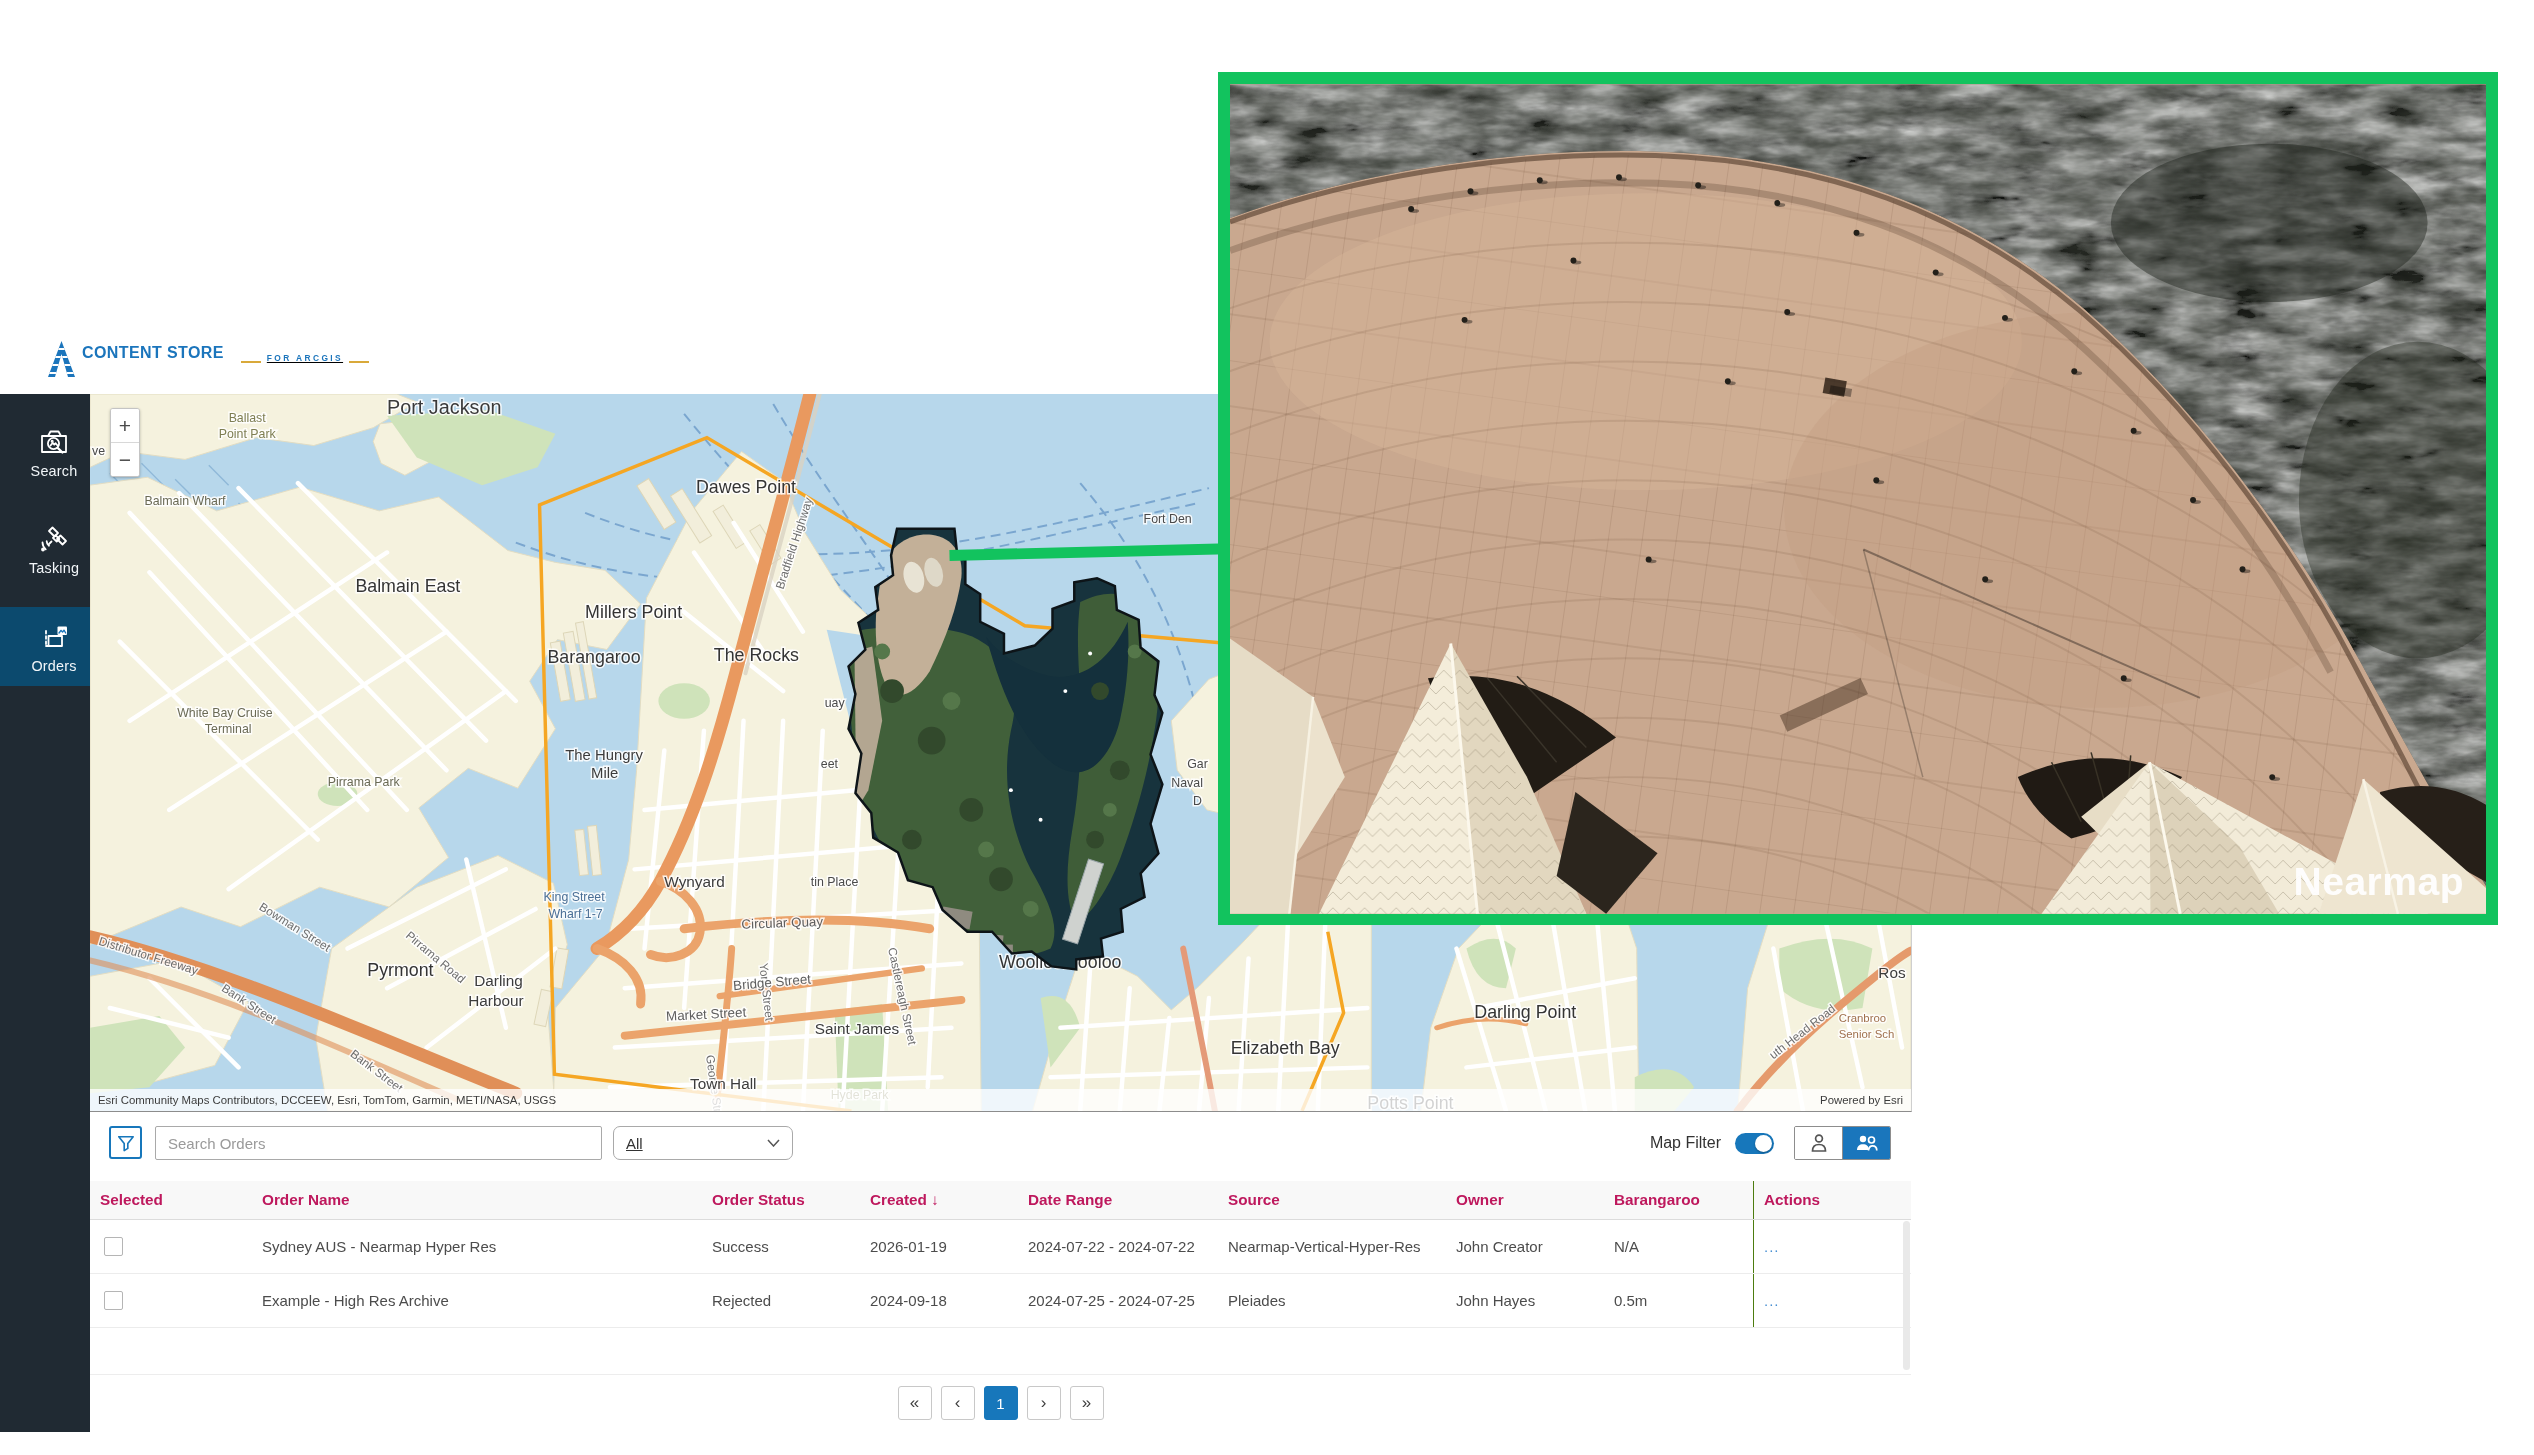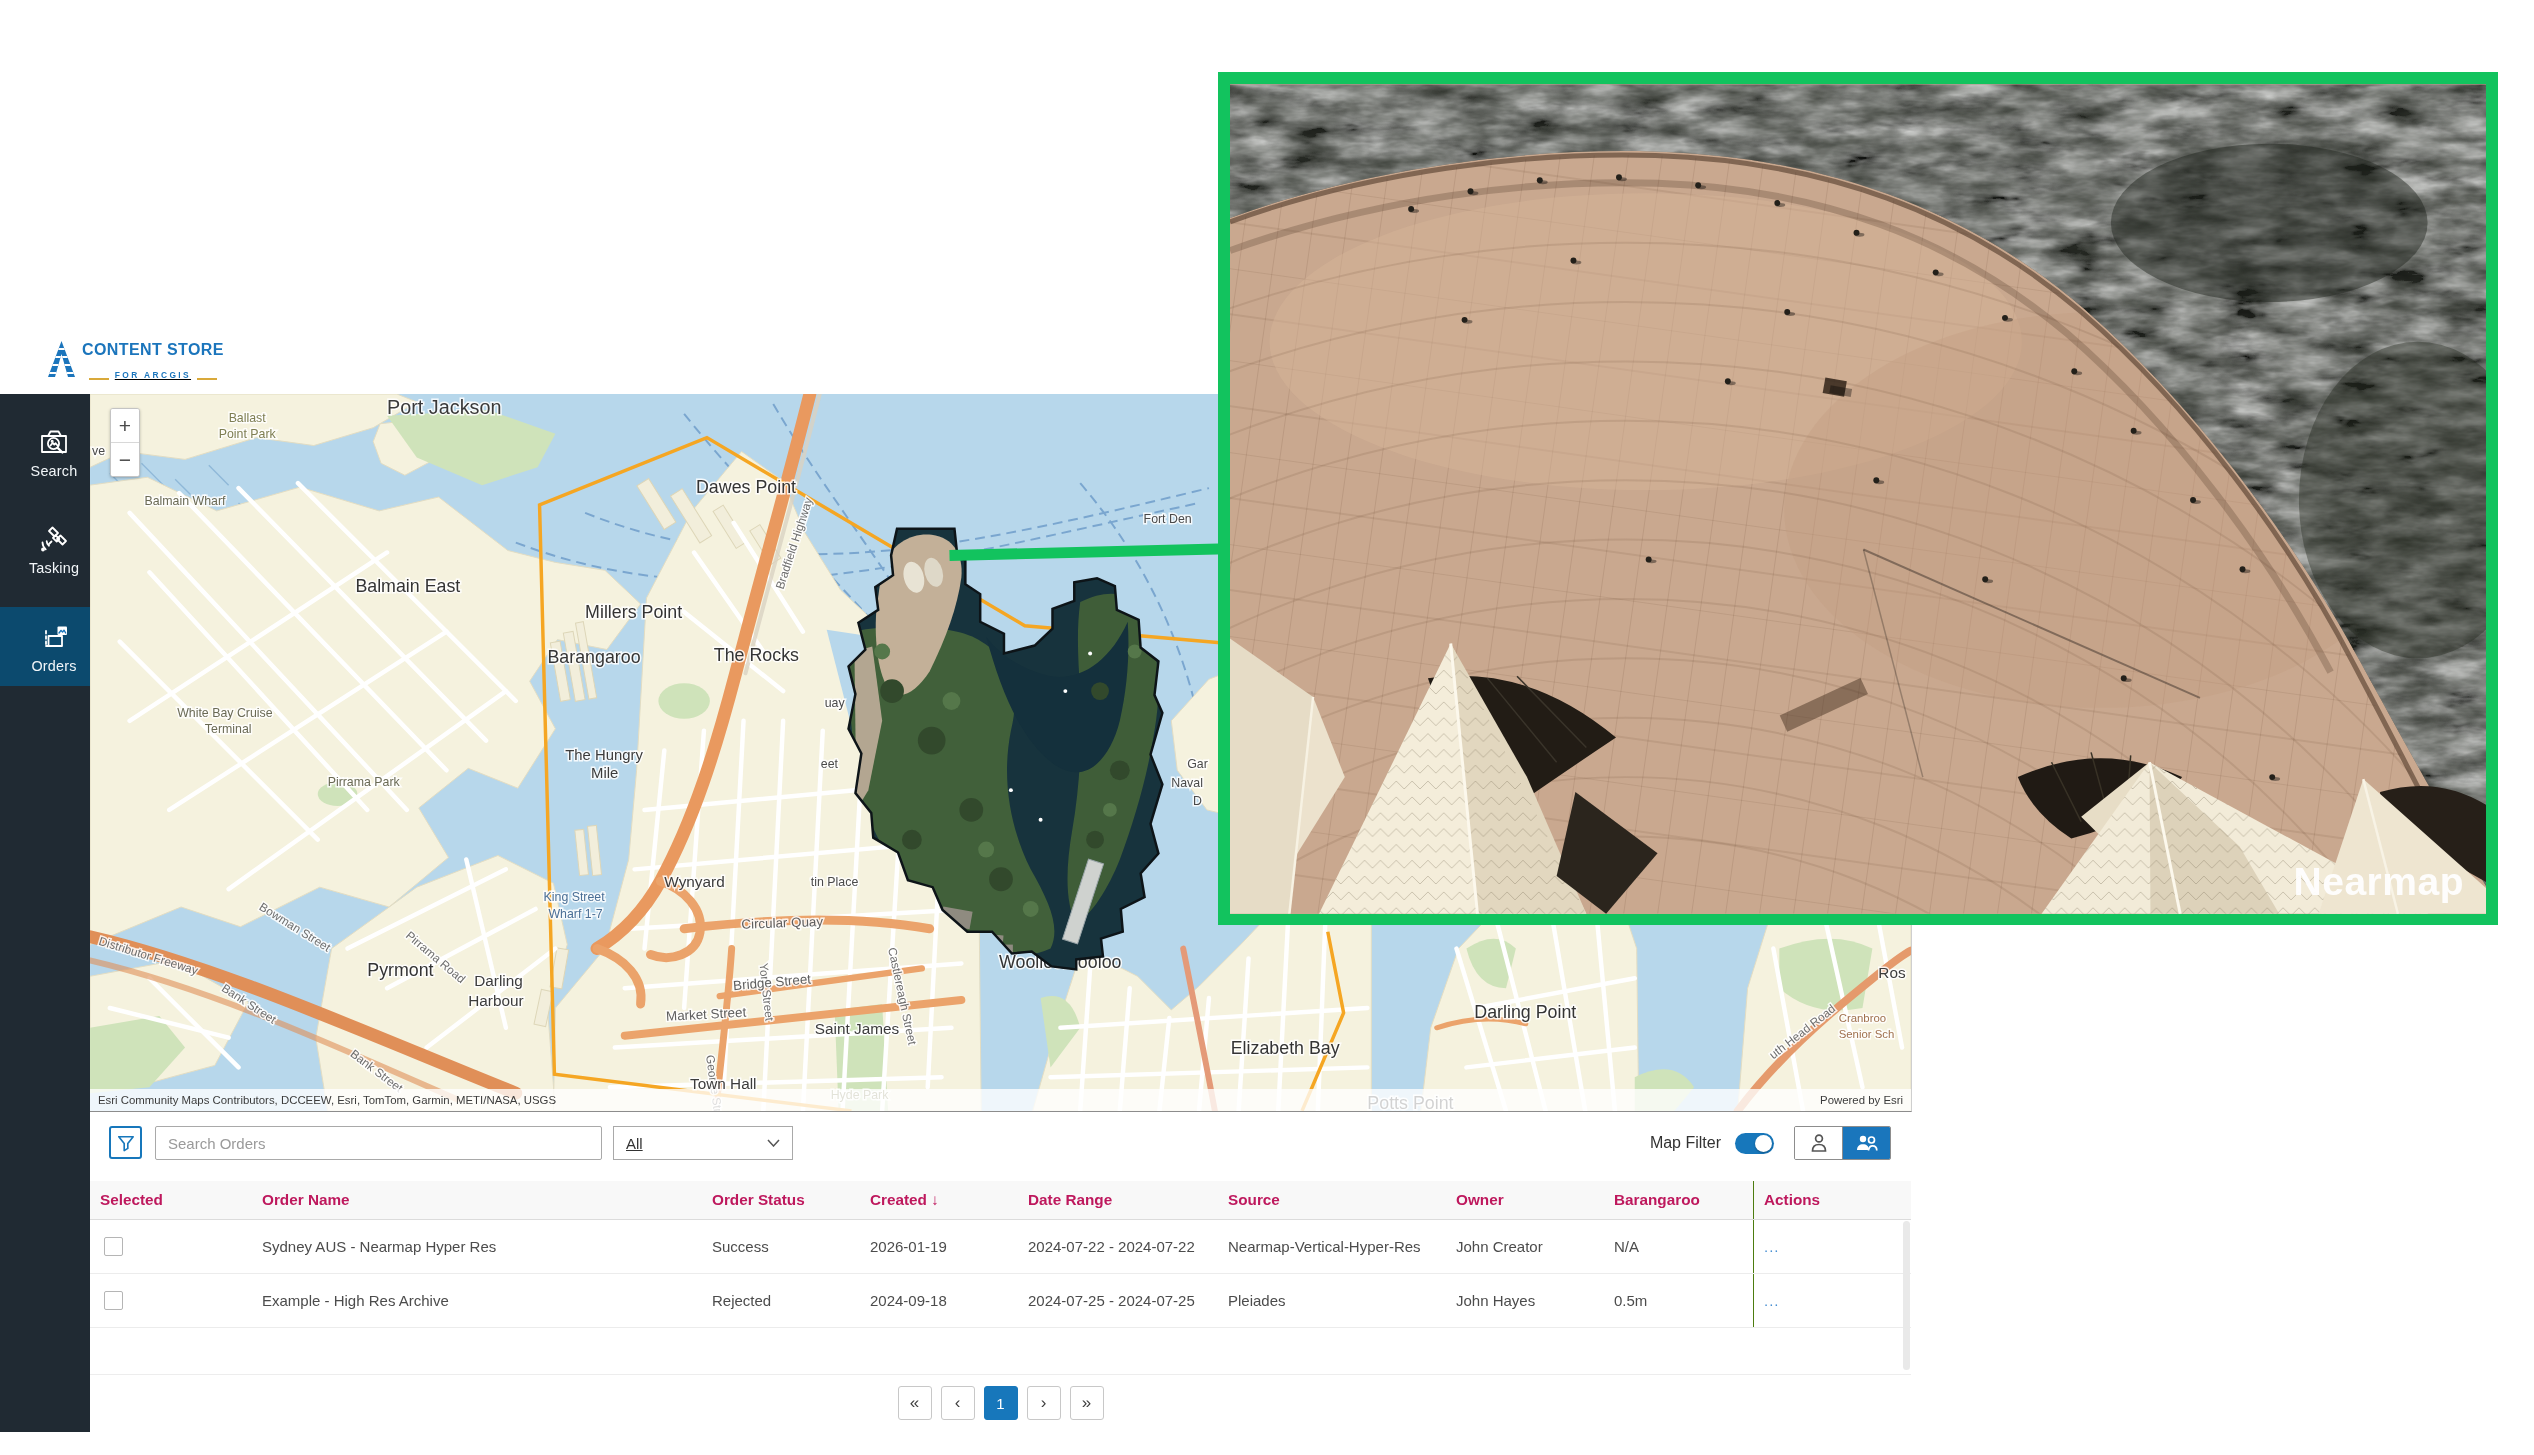--- a/index.html
+++ b/index.html
@@ -1,21 +1,21 @@
 <!DOCTYPE html>
 <html><head>
 <meta charset="utf-8">
 <style>
   html,body{margin:0;padding:0;}
   body{width:2534px;height:1455px;position:relative;background:#ffffff;overflow:hidden;
        font-family:"Liberation Sans",sans-serif;-webkit-font-smoothing:antialiased;}
 
   
   .logo{position:absolute;left:48px;top:341px;display:flex;align-items:flex-start;gap:7px;}
-  .logo-text{display:flex;flex-direction:column;align-items:center;}
+  .logo-text{display:flex;flex-direction:row;align-items:center;gap:17px;}
   .logo-title{font-size:16px;font-weight:700;color:#1b75bc;letter-spacing:0.4px;line-height:17px;}
   .logo-sub{display:flex;align-items:flex-end;gap:6px;margin-top:12px;text-decoration:underline;}
   .logo-sub span{font-size:8.4px;font-weight:700;color:#1b75bc;letter-spacing:2.4px;}
   .logo-dash{width:20px;height:2px;background:#d9a93a;}
 
   
   .sidebar{position:absolute;left:0;top:394px;width:90px;height:1038px;background:#202a33;}
   .sb-item{position:absolute;left:0;width:108px;height:79px;display:flex;flex-direction:column;
            align-items:center;justify-content:center;gap:6px;cursor:pointer;color:#fff;}
   .sb-item svg{display:block;}
@@ -59,21 +59,21 @@
 
   
   .filterbar{position:absolute;left:90px;top:1119px;width:1821px;height:50px;}
   .funnel-btn{position:absolute;left:19px;top:7px;width:33px;height:33px;border:2px solid #1777bb;
               border-radius:3px;background:#fff;display:flex;align-items:center;justify-content:center;cursor:pointer;box-sizing:border-box;}
   .search-input{position:absolute;left:65px;top:7px;width:447px;height:34px;border:1px solid #a9a9a9;
                 border-radius:2px;box-sizing:border-box;padding:0 12px;font-size:15px;color:#333;
                 font-family:"Liberation Sans",sans-serif;}
   .search-input::placeholder{color:#9a9a9a;}
   .status-select{position:absolute;left:523px;top:7px;width:180px;height:34px;border:1px solid #a9a9a9;
-                 border-radius:0;background:#fff;display:flex;align-items:center;justify-content:space-between;
+                 border-radius:7px;background:#fff;display:flex;align-items:center;justify-content:space-between;
                  box-sizing:border-box;padding:0 12px;font-size:15px;color:#333;cursor:pointer;text-decoration:underline;}
   .fb-right{position:absolute;right:20px;top:7px;height:34px;display:flex;align-items:center;gap:12px;}
   .mapfilter-label{font-size:16px;color:#323232;margin-right:2px;}
   .toggle{width:39px;height:21px;border-radius:11px;background:#1777bb;position:relative;cursor:pointer;margin-right:8px;}
   .toggle .knob{position:absolute;right:2px;top:2px;width:17px;height:17px;border-radius:50%;background:#fff;
                 box-shadow:0 1px 2px rgba(0,0,0,.3);}
   .segmented{display:flex;border:1px solid #8d8d8d;border-radius:2px;overflow:hidden;height:34px;box-sizing:border-box;}
   .seg-btn{width:47px;height:100%;display:flex;align-items:center;justify-content:center;background:#fff;cursor:pointer;}
   .seg-btn.active{background:#1a76bc;}
   .seg-btn + .seg-btn{border-left:1px solid #8d8d8d;}

